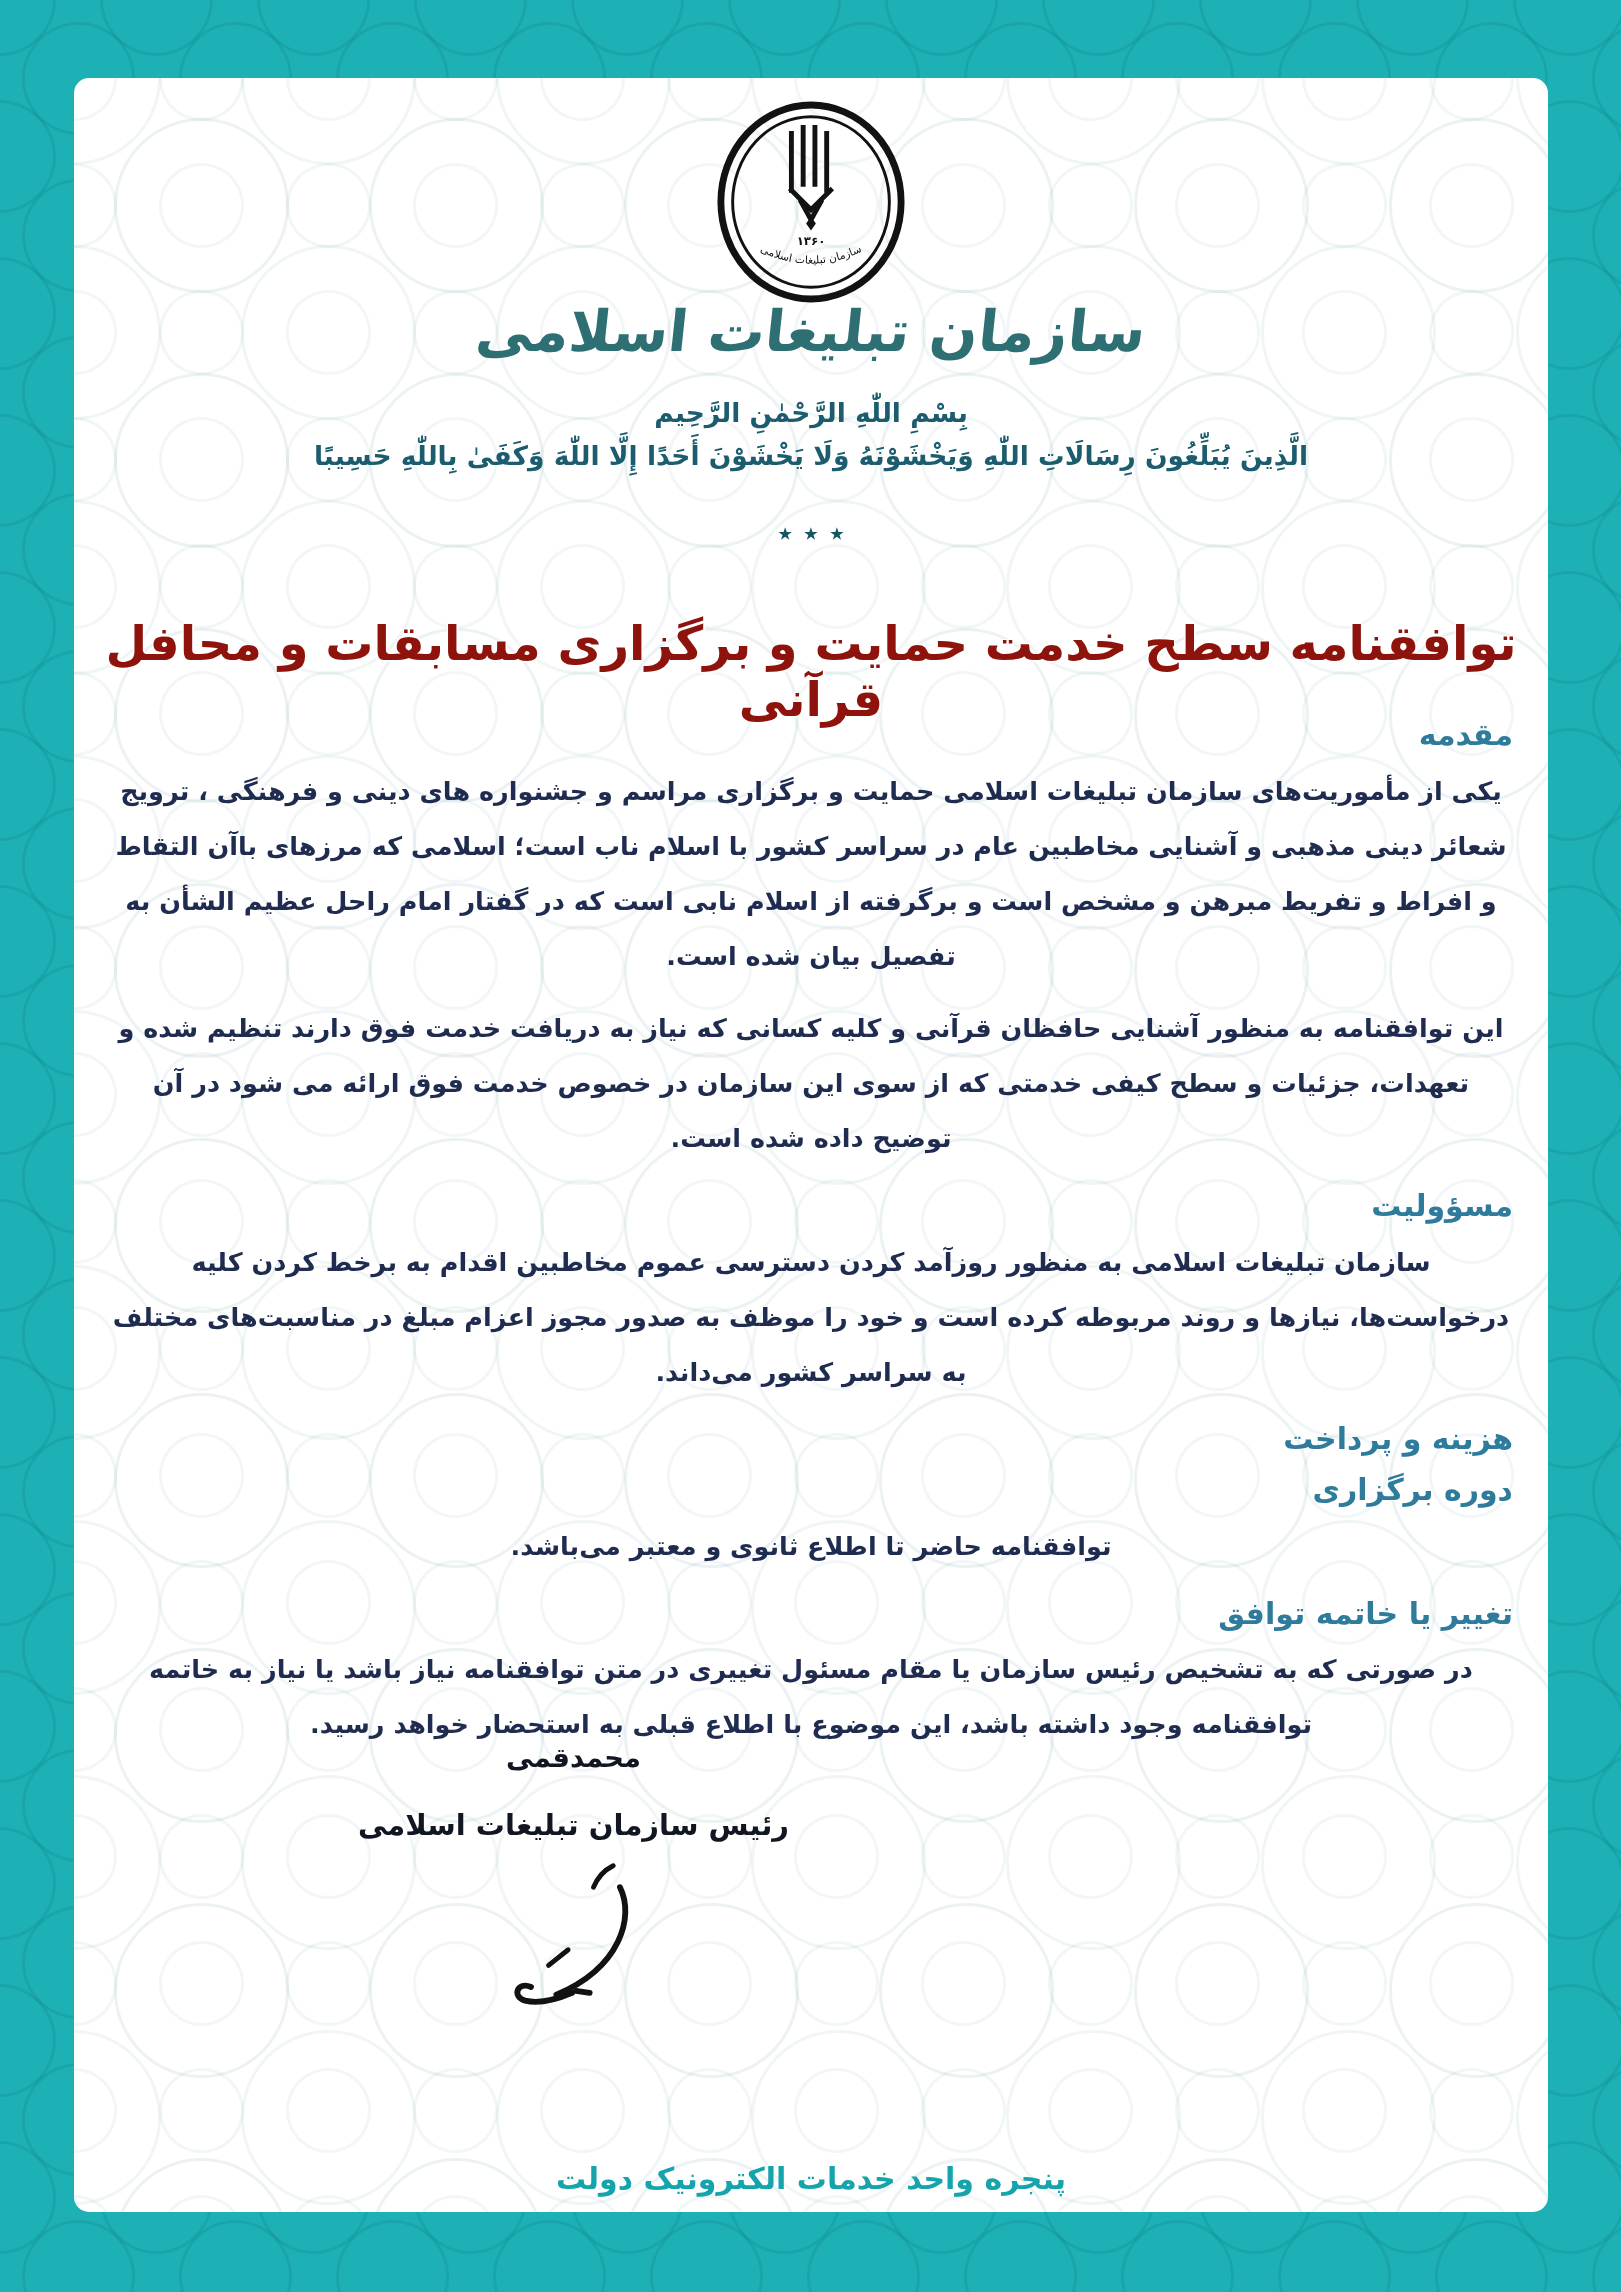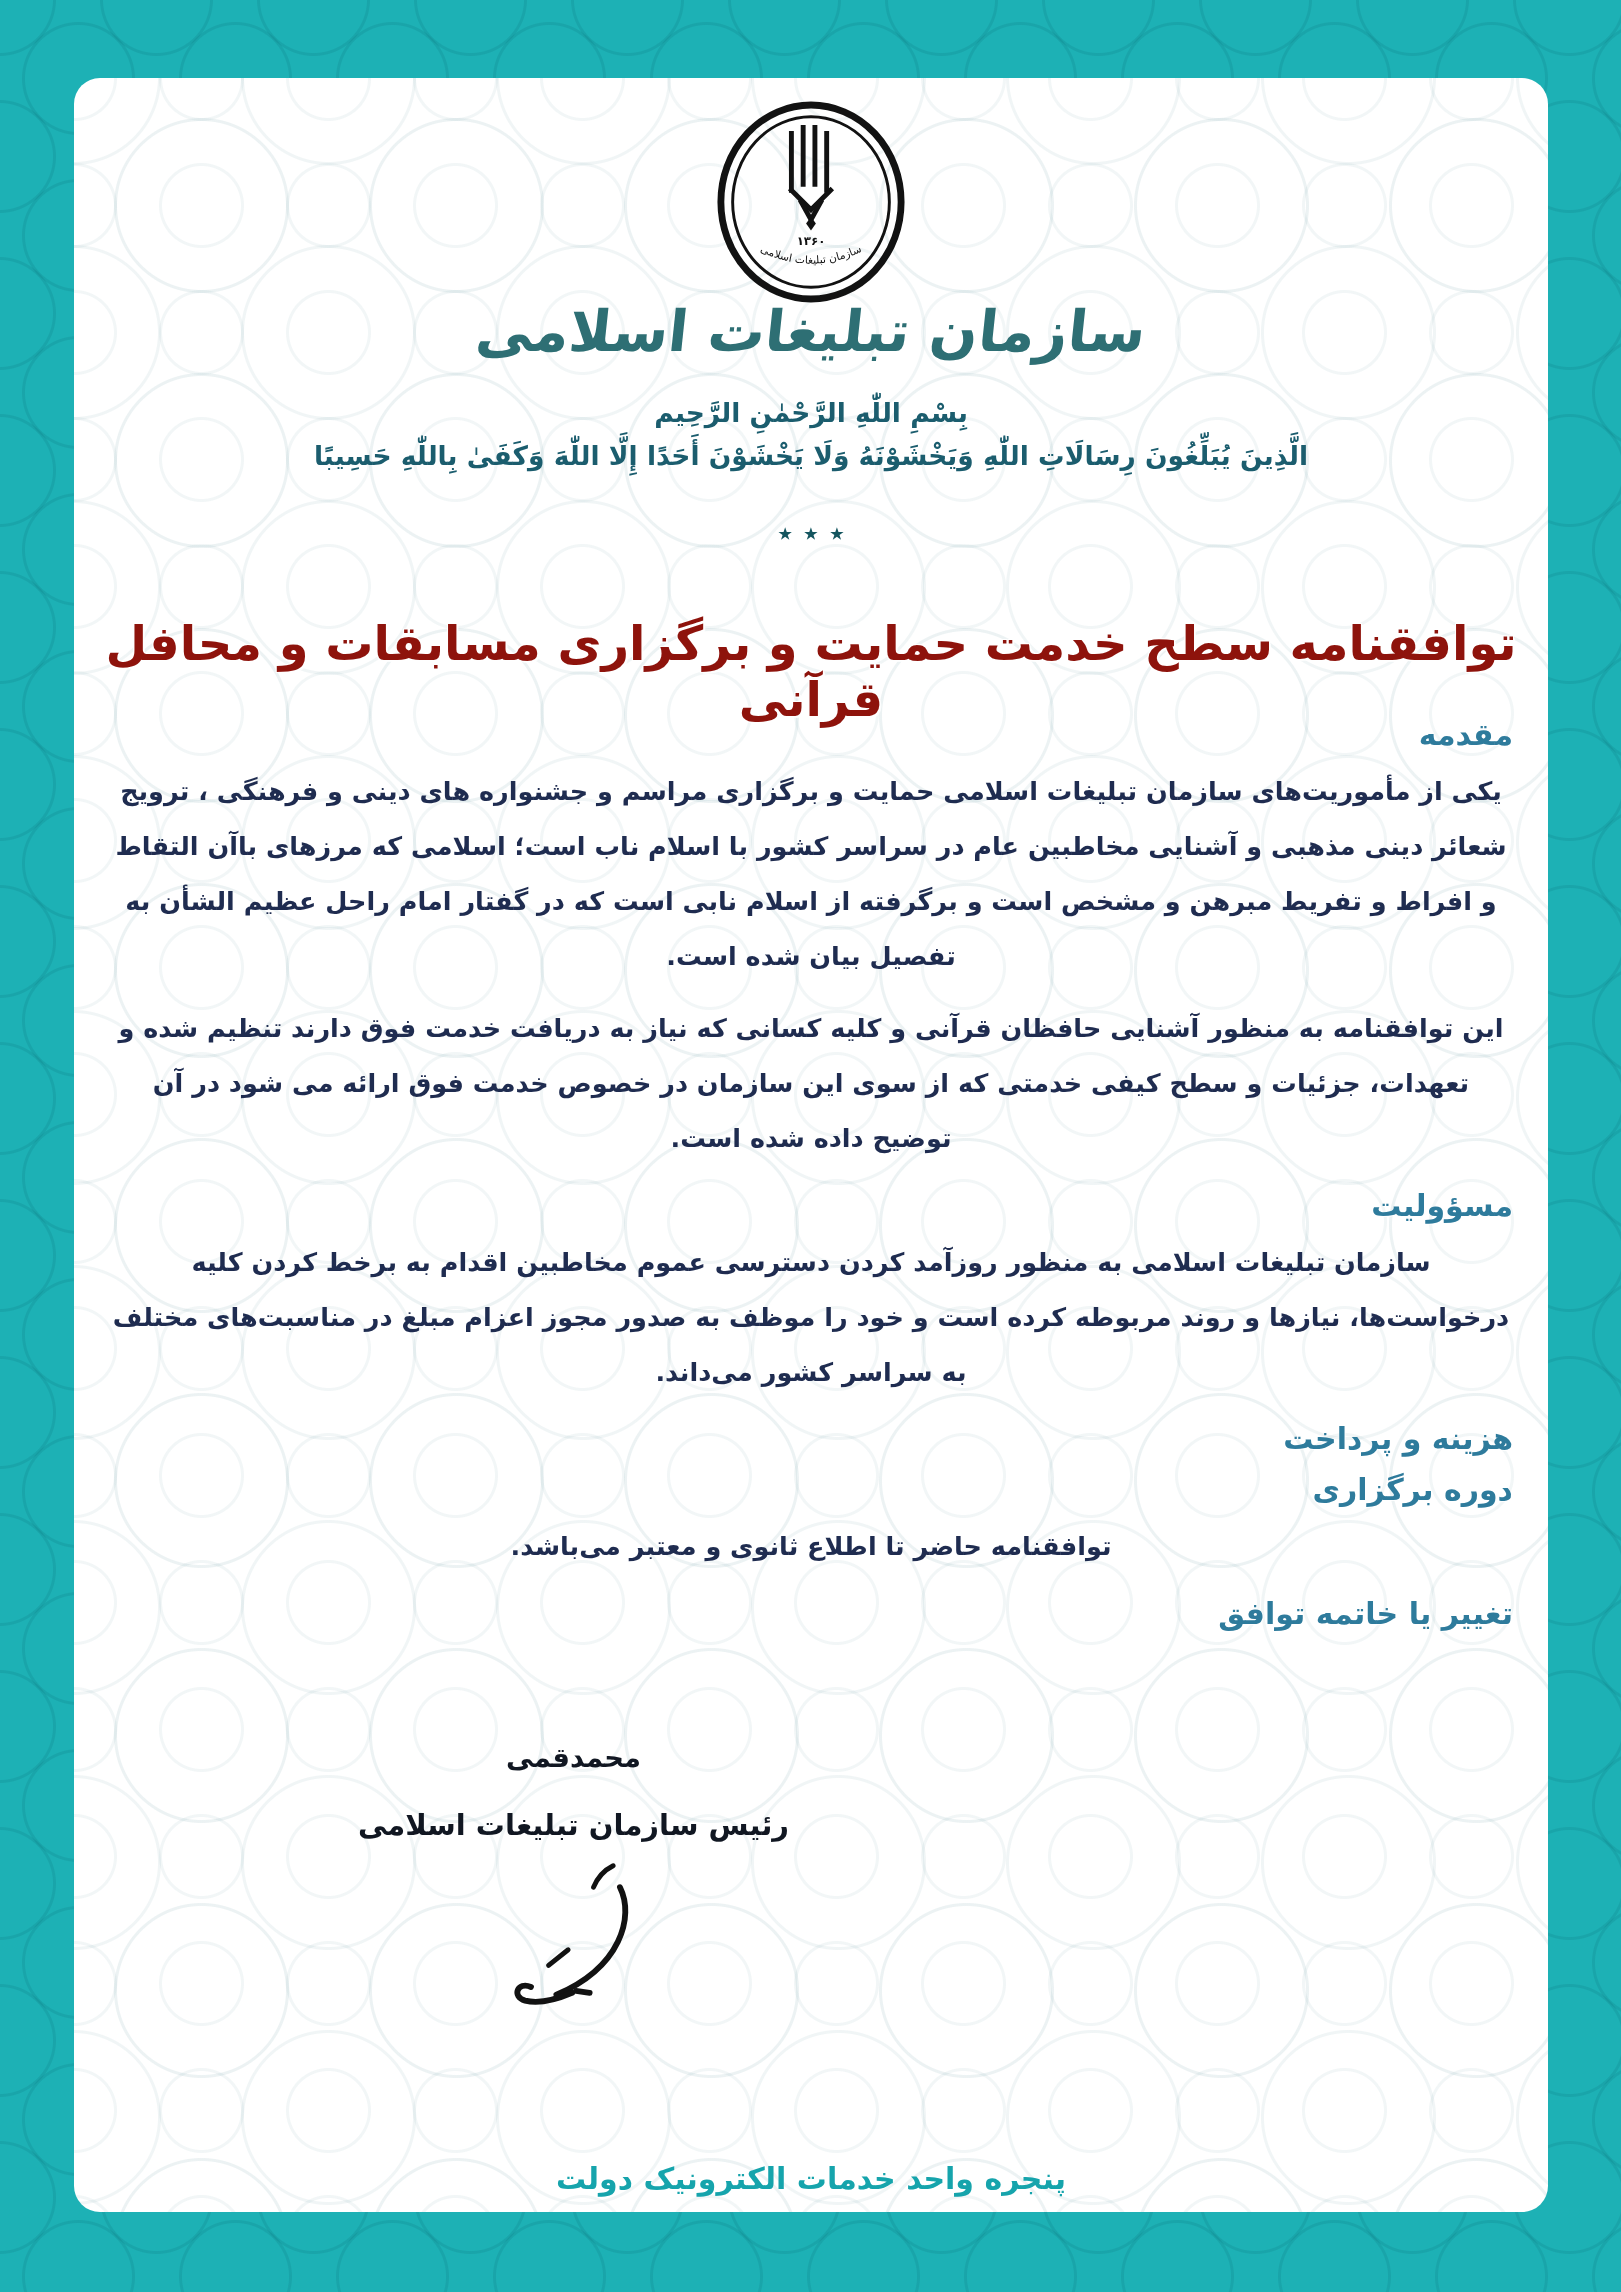--- a/index.html
+++ b/index.html
@@ -22,21 +22,21 @@
   
   .page{
     position:absolute;left:74px;top:78px;right:73px;bottom:81px;
     background-color:#ffffff;
     background-image:
       radial-gradient(circle, rgba(70,130,140,0) 84px, rgba(70,130,140,0.10) 85px, rgba(70,130,140,0.10) 87px, rgba(70,130,140,0) 88px),
       radial-gradient(circle, rgba(70,130,140,0) 84px, rgba(70,130,140,0.08) 85px, rgba(70,130,140,0.08) 87px, rgba(70,130,140,0) 88px),
       radial-gradient(circle, rgba(70,130,140,0) 39px, rgba(70,130,140,0.07) 40px, rgba(70,130,140,0.07) 42px, rgba(70,130,140,0) 43px);
     background-size:255px 255px, 255px 255px, 127px 127px;
     background-position:0 0, 127px 127px, 64px 64px;
-    border-radius:26px;
+    border-radius:15px;
     overflow:hidden;
     padding-left:48px;
   }
   .header{
     position:absolute;top:21.6px;left:0;right:0;text-align:center;
   }
   .seal{display:block;margin:0 auto;}
   .calligraphy{
     margin-top:-5.9px;
     font-size:57px;font-weight:bold;
@@ -154,20 +154,21 @@
 
       <h2 class="sec-h">مسؤولیت</h2>
       <p class="sec-b">سازمان تبلیغات اسلامی به منظور روزآمد کردن دسترسی عموم مخاطبین اقدام به برخط کردن کلیه درخواست‌ها، نیازها و روند مربوطه کرده است و خود را موظف به صدور مجوز اعزام مبلغ در مناسبت‌های مختلف به سراسر کشور می‌داند.</p>
 
       <h2 class="sec-h">هزینه و پرداخت</h2>
 
       <h2 class="sec-h">دوره برگزاری</h2>
       <p class="sec-b">توافقنامه حاضر تا اطلاع ثانوی و معتبر می‌باشد.</p>
 
       <h2 class="sec-h">تغییر یا خاتمه توافق</h2>
+      <p class="sec-b">در صورتی که به تشخیص رئیس سازمان یا مقام مسئول تغییری در متن توافقنامه نیاز باشد یا نیاز به خاتمه توافقنامه وجود داشته باشد، این موضوع با اطلاع قبلی به استحضار خواهد رسید.</p>
     </div>
 
     <div class="signature-block">
       <div class="sig-name">محمدقمی</div>
       <div class="sig-title">رئیس سازمان تبلیغات اسلامی</div>
       <svg class="sig-draw" width="216" height="176" viewBox="0 0 220 180">
         <g stroke="#121212" fill="none" stroke-linecap="round">
           <path d="M150 14 q-14 7 -20 22" stroke-width="5"></path>
           <path d="M157 36 C172 66 158 118 92 146" stroke-width="6"></path>
           <path d="M104 100 l-20 16" stroke-width="5"></path>

